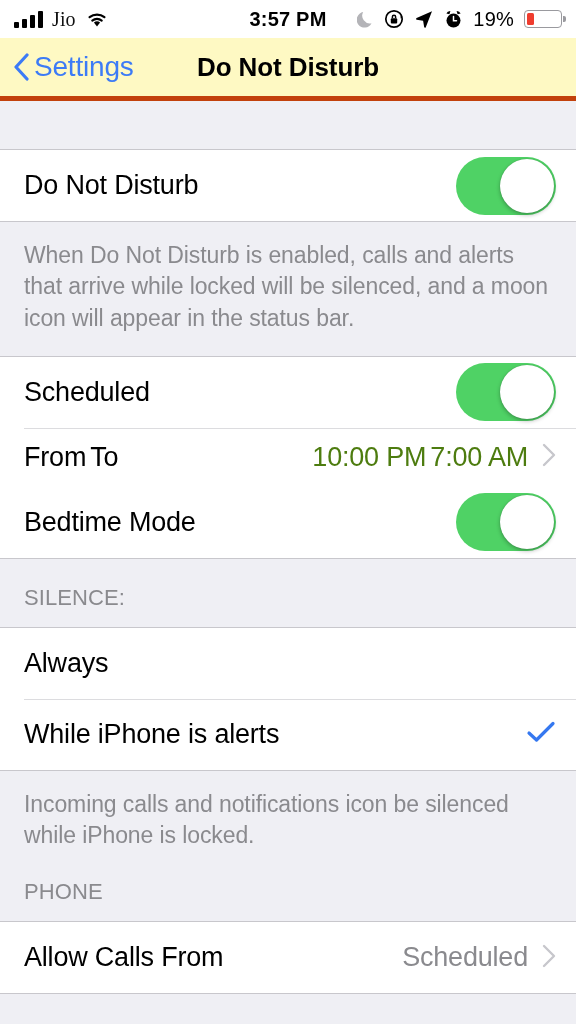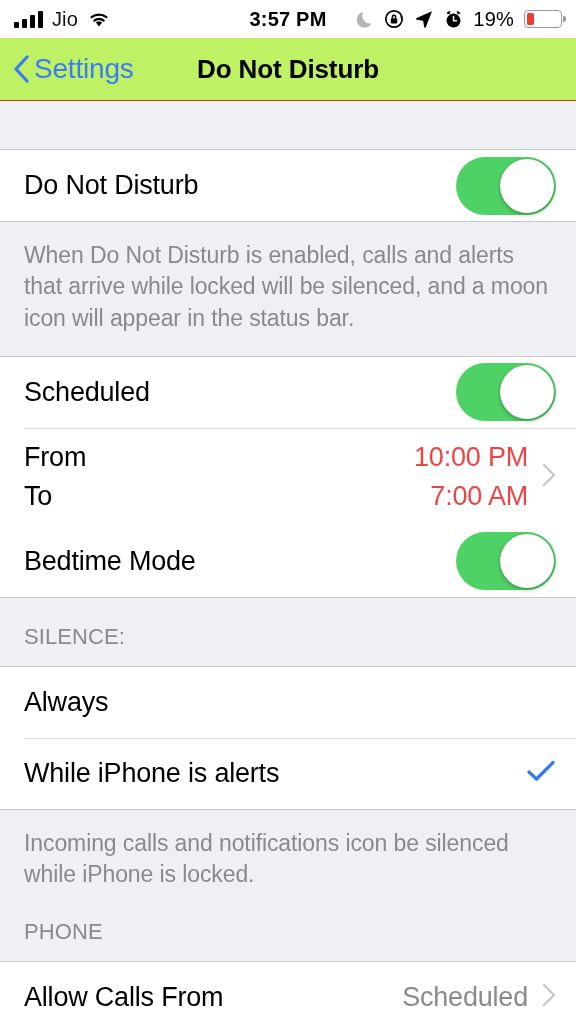--- a/index.html
+++ b/index.html
@@ -11,21 +11,21 @@
     -webkit-font-smoothing:antialiased;
   }
   .screen { position:relative; width:576px; height:1024px; background:#efeff4; }
 
   
   .statusbar {
     height:38px; background:#ffffff;
     display:flex; align-items:center;
     padding:0 14px; position:relative;
   }
-  .sb-left { display:flex; align-items:center; gap:9px; }
+  .sb-left { display:flex; align-items:center; gap:9px;font-family:Liberation Serif, serif; }
   .signal { display:flex; align-items:flex-end; gap:3px; height:17px; }
   .signal i { display:block; width:5px; background:#000; border-radius:1px; }
   .signal i:nth-child(1){ height:6px; }
   .signal i:nth-child(2){ height:9px; }
   .signal i:nth-child(3){ height:13px; }
   .signal i:nth-child(4){ height:17px; }
   .carrier { font-size:20px; color:#111; letter-spacing:0.1px; }
   .wifi { width:24px; height:18px; }
   .sb-center {
     position:absolute; left:0; right:0; text-align:center;
@@ -49,23 +49,23 @@
     position:absolute; top:3px; left:3px; bottom:3px;
     width:7px; background:#ef3d2f; border-radius:1.5px;
   }
   .battery .cap {
     position:absolute; right:-4px; top:6px; width:3px; height:6px;
     background:#9a9a9f; border-radius:0 2px 2px 0;
   }
 
   
   .navbar {
-    height:63px; background:#bef264;
+    height:63px; background:#fef9c3;
     display:flex; align-items:center; position:relative;
-    border-bottom:1px solid #c2410c;
+    border-bottom:5px solid #c2410c;
   }
   .back {
     display:flex; align-items:center; gap:5px;
     padding-left:13px; cursor:pointer;
   }
   .back svg { display:block; }
   .back-label { font-size:28px; color:#3c7bf6; letter-spacing:-0.2px; }
   .nav-title {
     position:absolute; left:0; right:0; text-align:center;
     font-size:26px; font-weight:bold; color:#000; letter-spacing:-0.1px;
@@ -115,26 +115,26 @@
 
   
   .row-two {
     display:flex; align-items:center;
     padding:12px 20px 12px 24px; position:relative; background:#fff;
   }
   .row-two::before {
     content:""; position:absolute; left:24px; right:0; top:0; height:1px;
     background:#dcdcdf;
   }
-  .two-left, .two-right { display:flex; flex-direction:column; gap:2px; }
+  .two-left, .two-right { display:flex; flex-direction:row; gap:2px; }
   .two-left { gap:4px; }
   .two-right { align-items:flex-end; gap:4px; }
   .two-line { font-size:27px; line-height:1.3; letter-spacing:-0.2px; }
   .two-left .two-line { color:#000; }
-  .two-right .two-line { color:#ef4444;margin-left:47px; }
+  .two-right .two-line { color:#4d7c0f; }
 
   .chev { margin-left:14px; flex:0 0 auto; }
   .val { font-size:27px; color:#8a8a8e; letter-spacing:-0.2px; }
   .check { flex:0 0 auto; }
 </style>
 </head>
 <body>
 
 <div class="screen">
 

